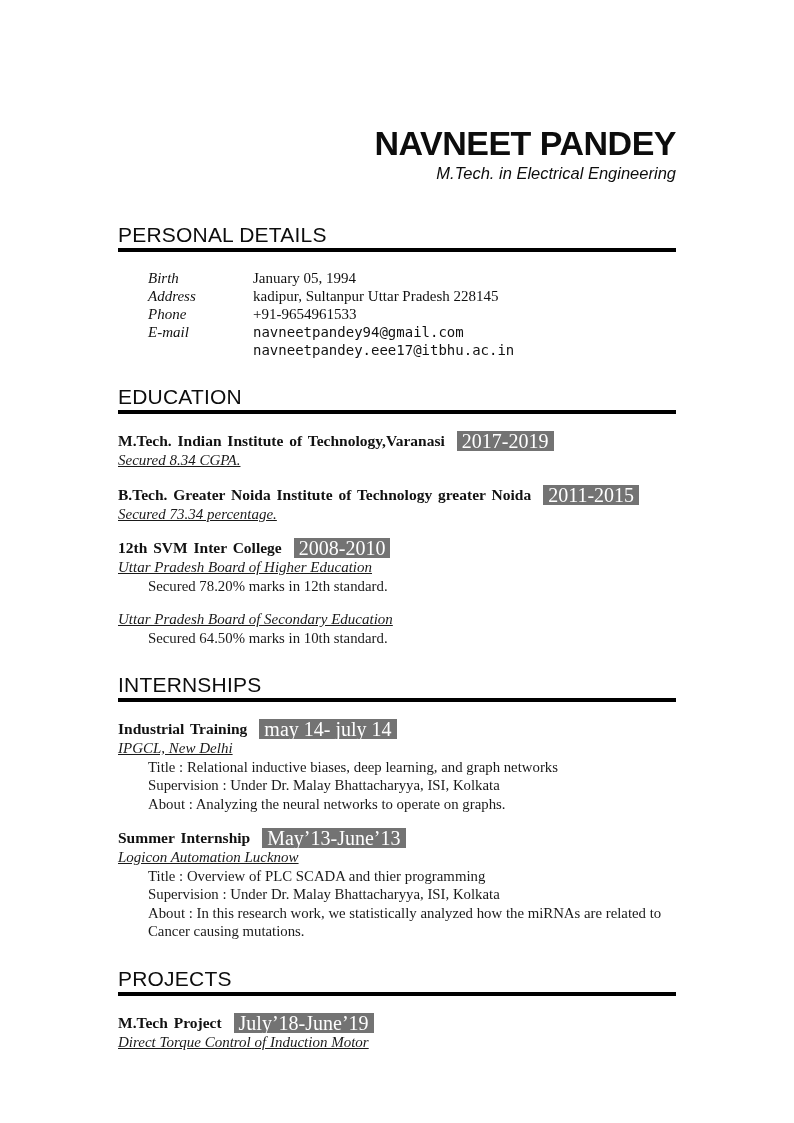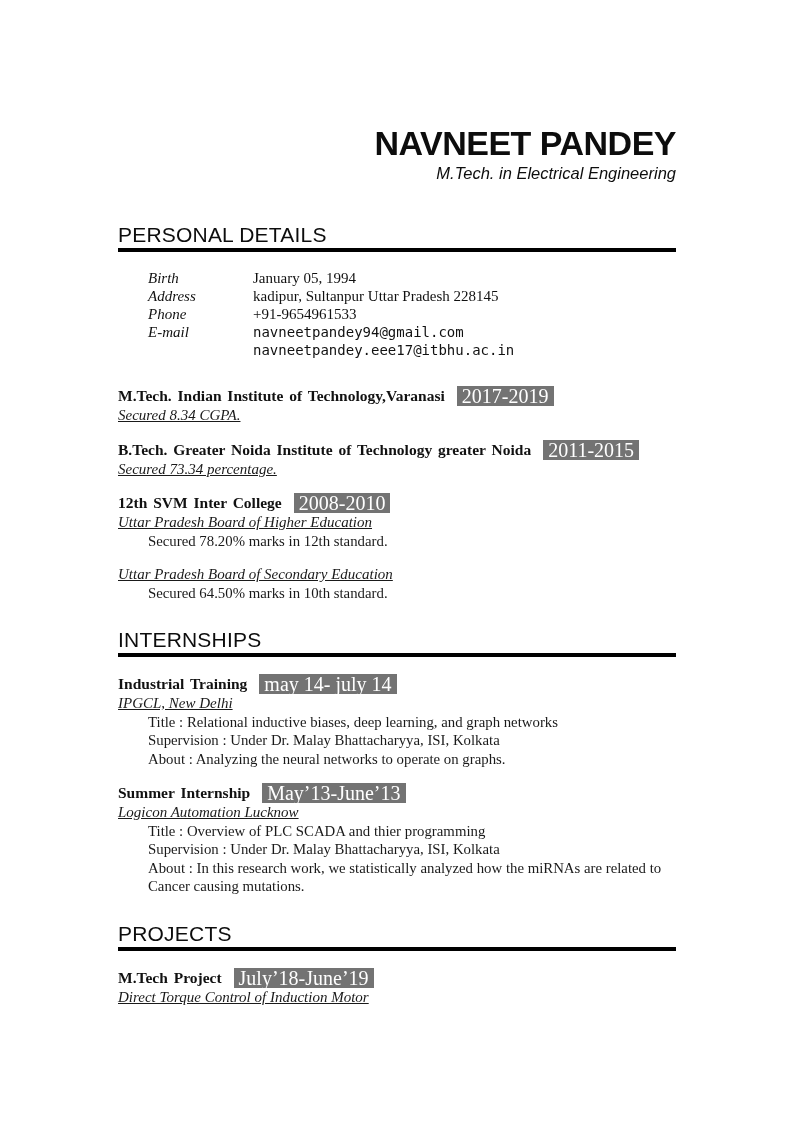--- a/index.html
+++ b/index.html
@@ -111,20 +111,21 @@
         <div class="pd-value mono">navneetpandey94@gmail.com</div>
       </div>
       <div class="pd-row">
         <div class="pd-label"></div>
         <div class="pd-value mono">navneetpandey.eee17@itbhu.ac.in</div>
       </div>
     </div>
   </div>
 
   <div class="section">
+    <div class="sec-title">EDUCATION</div>
 
     <div class="entry">
       <div class="entry-head">
         <div class="entry-title">M.Tech. Indian Institute of Technology,Varanasi</div>
         <div class="badge badge-fixed">2017-2019</div>
       </div>
       <div class="entry-sub">Secured 8.34 CGPA.</div>
     </div>
 
     <div class="entry">

